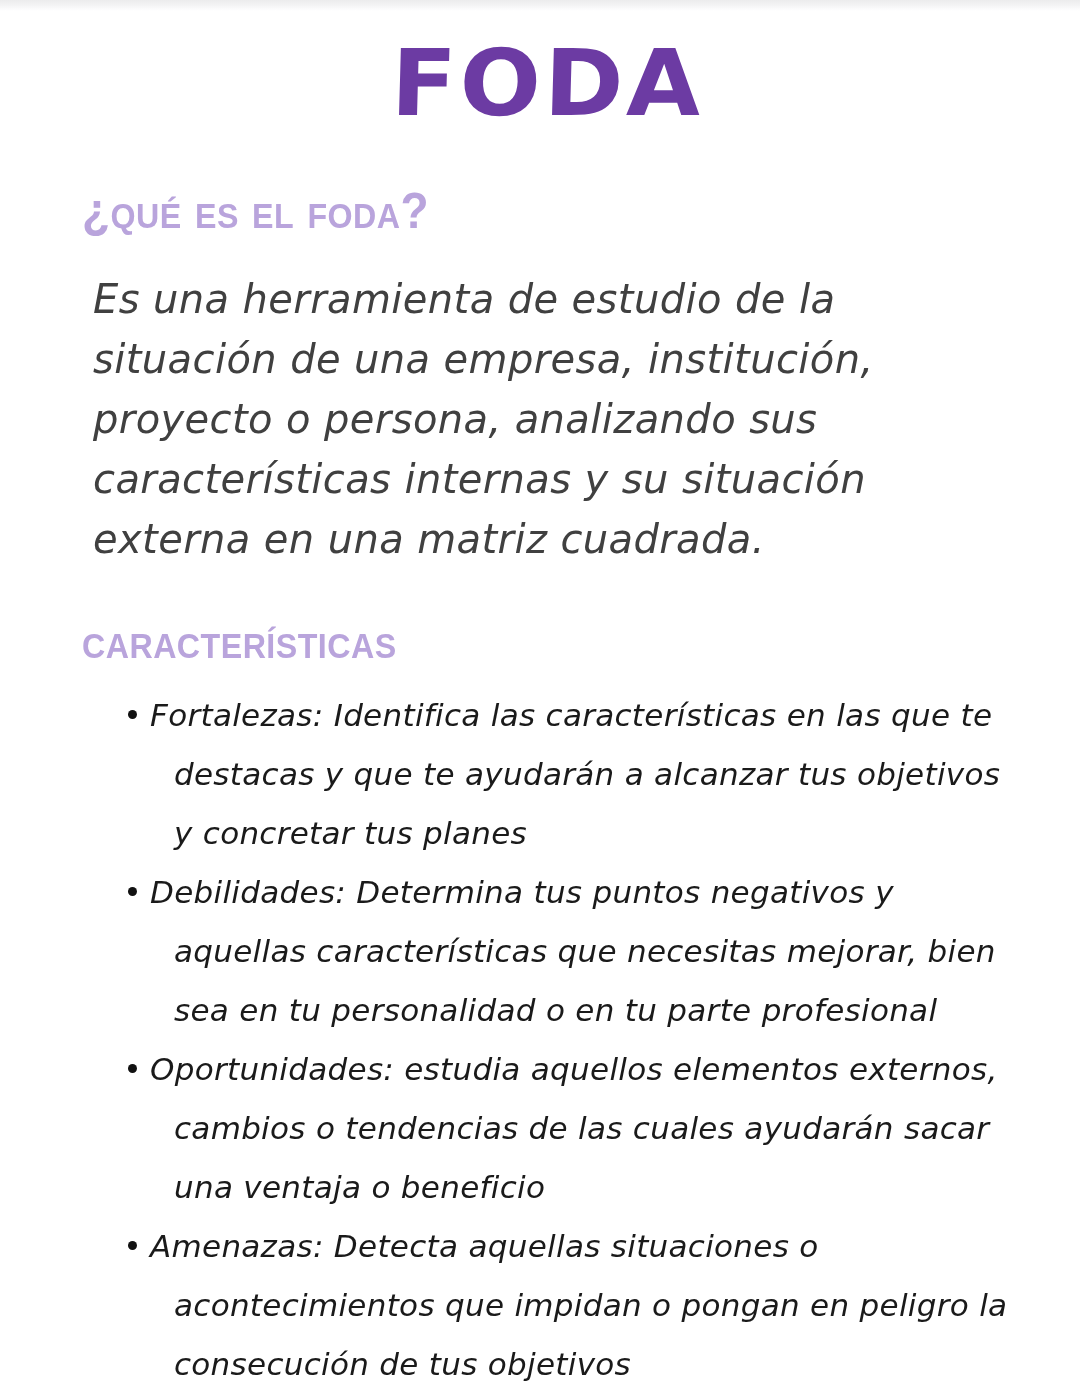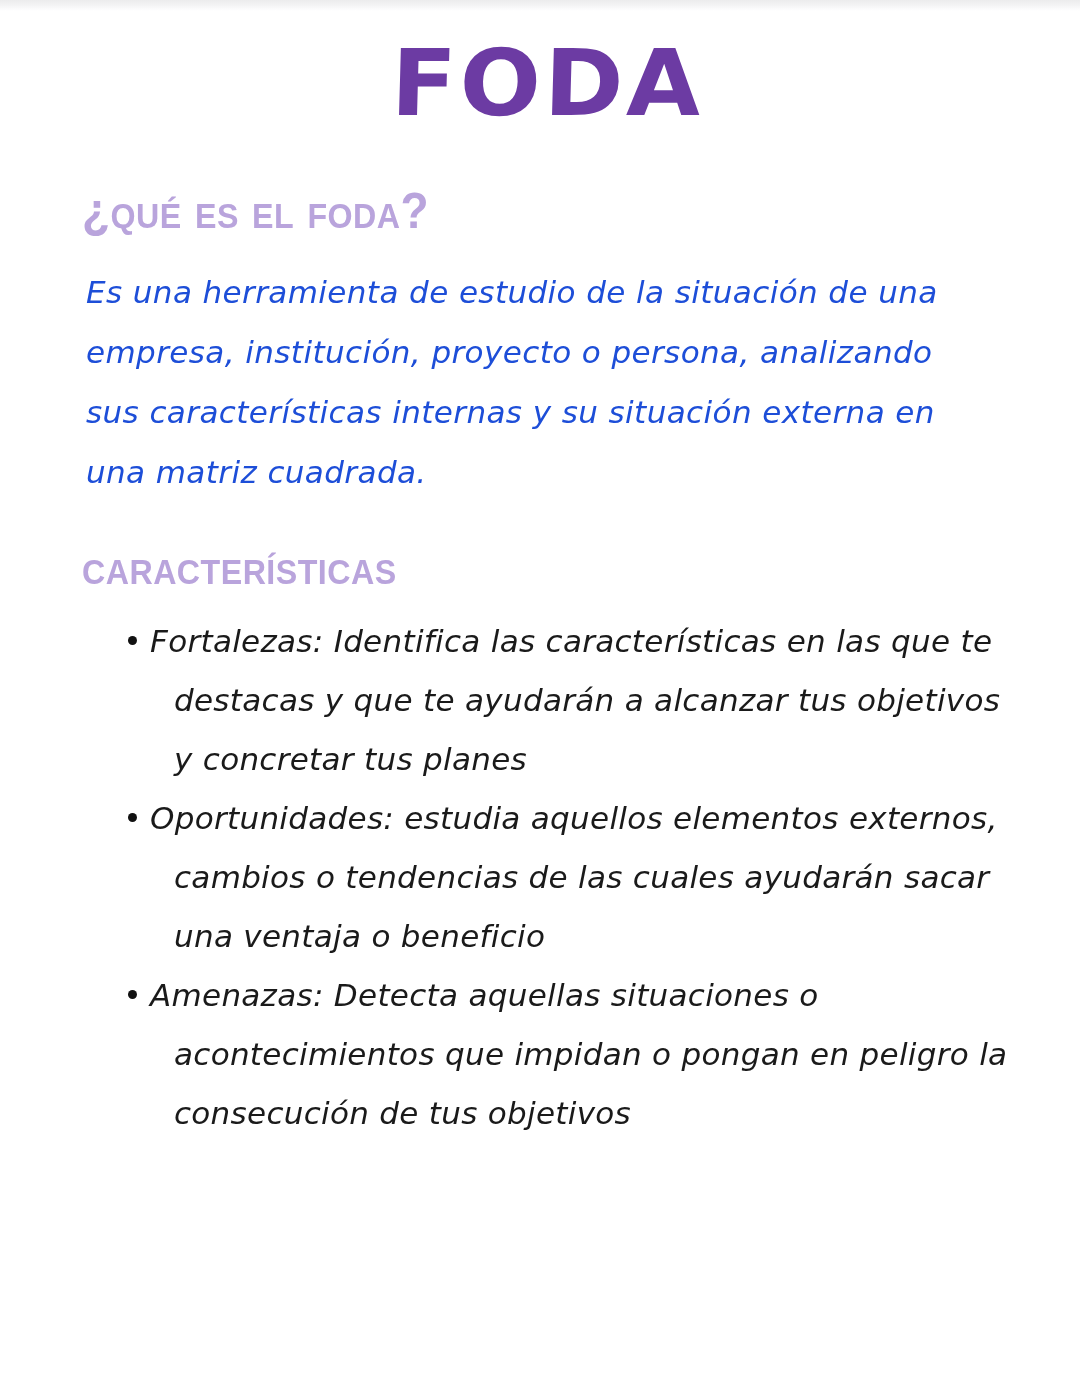--- a/index.html
+++ b/index.html
@@ -67,25 +67,25 @@
     transform: scaleX(0.92);
     transform-origin: left center;
     white-space: nowrap;
   }
 
   #heading-que-es { padding-top: 56px; }
   #heading-caracteristicas { padding-top: 36px; }
 
   
   .body-paragraph {
-    margin: 4px;
+    margin: 11px;
     padding-top: 22px;
-    color: #1d4ed8;
+    color: #404040;
     font-family: "DejaVu Sans", sans-serif;
-    font-size: 31px;
+    font-size: 40px;
     line-height: 60px;
     letter-spacing: 0.4px;
     max-width: 905px;
     font-style: italic;
   }
 
   
   .feature-list {
     list-style: none;
     margin: 0;
@@ -139,20 +139,24 @@
 
     <h2 class="section-heading" id="heading-caracteristicas">Características</h2>
 
     <ul class="feature-list">
 
       <li class="feature-item">
         <span class="bullet-dot"></span>
         <span class="item-text">Fortalezas: Identifica las características en las que te destacas y que te ayudarán a alcanzar tus objetivos y concretar tus planes</span>
       </li>
 
+      <li class="feature-item">
+        <span class="bullet-dot"></span>
+        <span class="item-text">Debilidades: Determina tus puntos negativos y aquellas características que necesitas mejorar, bien sea en tu personalidad o en tu parte profesional</span>
+      </li>
 
       <li class="feature-item">
         <span class="bullet-dot"></span>
         <span class="item-text">Oportunidades: estudia aquellos elementos externos, cambios o tendencias de las cuales ayudarán sacar una ventaja o beneficio</span>
       </li>
 
       <li class="feature-item">
         <span class="bullet-dot"></span>
         <span class="item-text">Amenazas: Detecta aquellas situaciones o acontecimientos que impidan o pongan en peligro la consecución de tus objetivos</span>
       </li>

